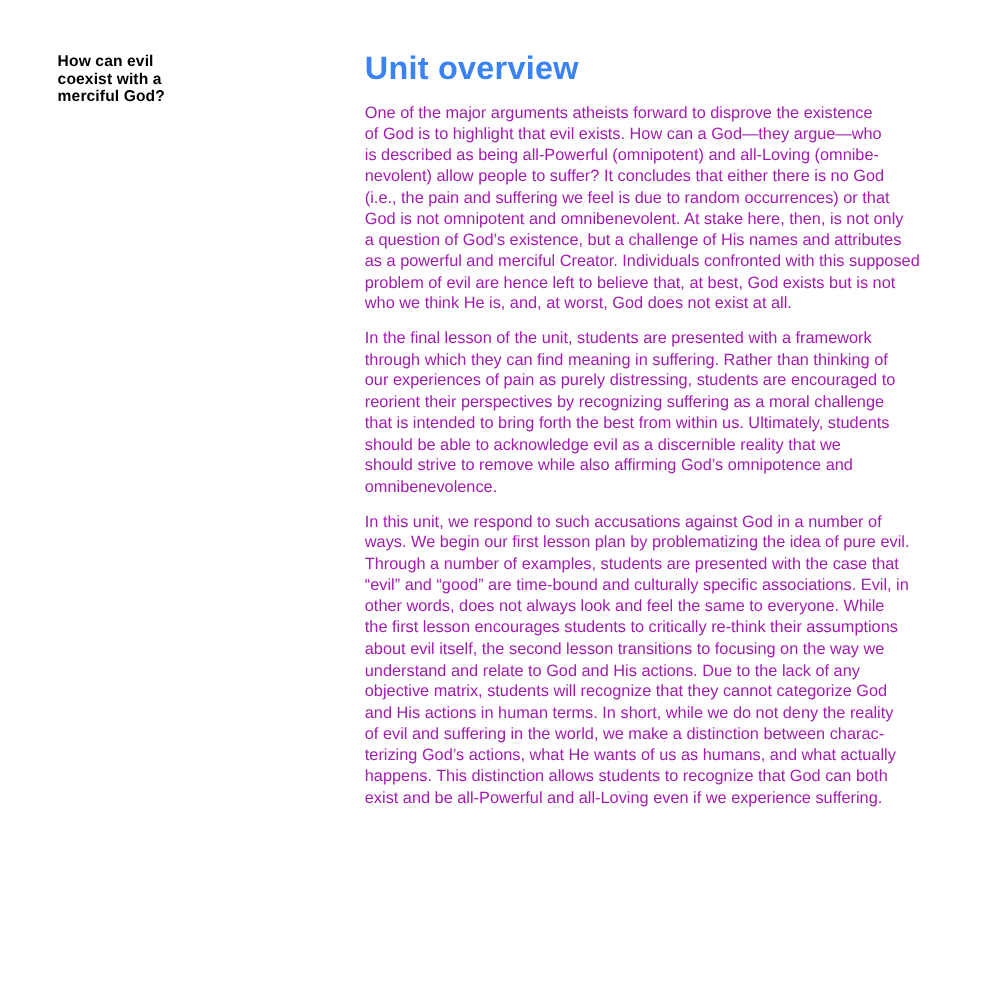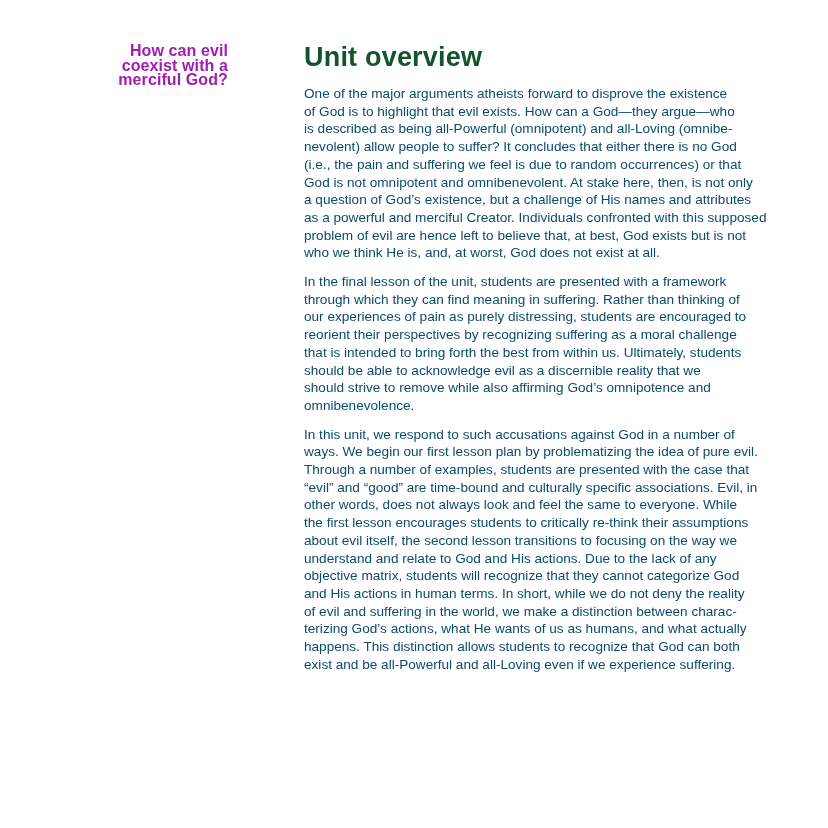--- a/index.html
+++ b/index.html
@@ -13,48 +13,47 @@
     height: 828px;
     background: #ffffff;
     overflow: hidden;
     font-family: "Liberation Sans", "DejaVu Sans", sans-serif;
   }
   .margin-note {
     position: absolute;
     left: 48px;
     top: 44px;
     width: 180px;
-    font-size: 16px;
+    font-size: 13px;
     font-weight: 700;
     line-height: 14.5px;
     letter-spacing: 0.1px;
-    color: #a21caf;
+    color: #000000;
     white-space: pre-line;
-    text-align: right;
   }
   .content {
     position: absolute;
     left: 304px;
     top: 42px;
     width: 512px;
   }
   .title {
     margin: 0 0 13px 0;
     font-size: 27px;
     font-weight: 700;
     line-height: 30px;
     letter-spacing: 0.2px;
-    color: #14532d;
+    color: #3b82f6;
   }
   .body-para {
     margin: 0 0 11px 0;
     font-size: 13.6px;
     font-weight: 400;
     line-height: 17.7px;
-    color: #0c4a6e;
+    color: #a21caf;
     white-space: pre-line;
   }
 </style>
 </head>
 <body>
 
 <div class="page">
   <aside class="margin-note">How can evil
 coexist with a
 merciful God?</aside>

